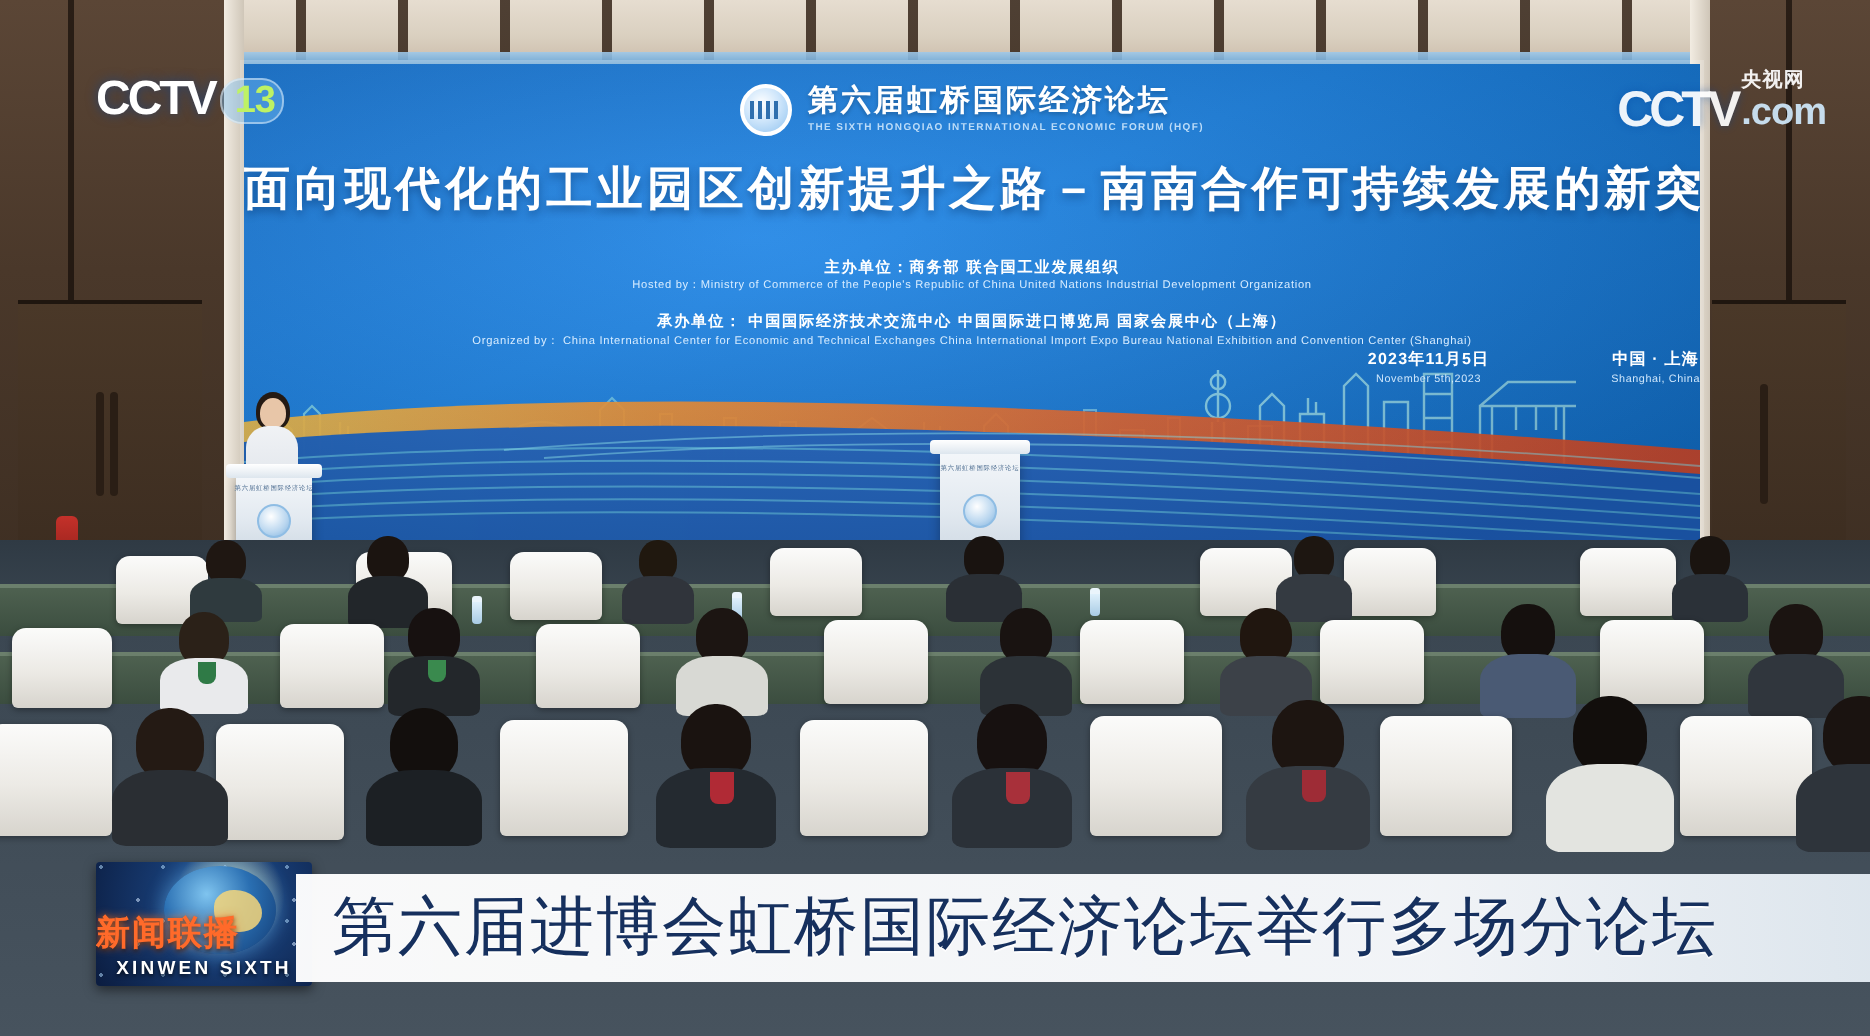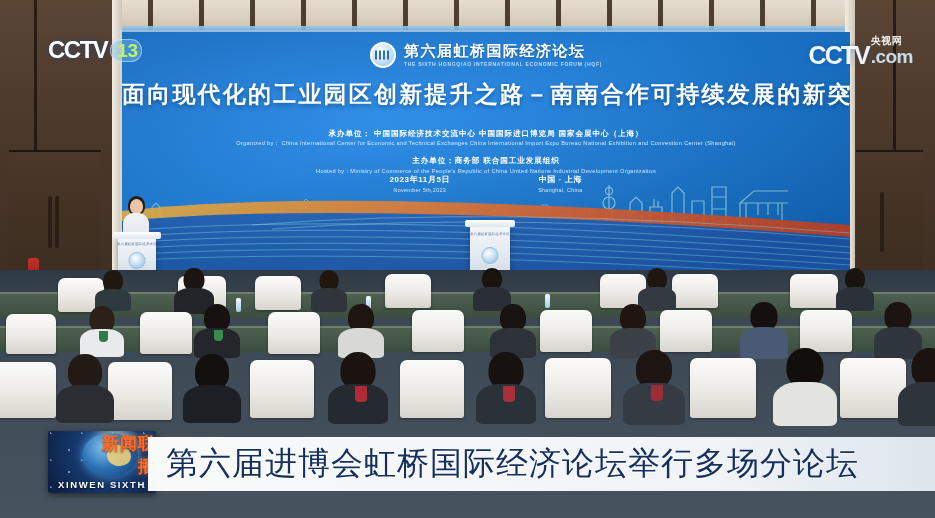--- a/index.html
+++ b/index.html
@@ -132,21 +132,21 @@
     letter-spacing:.9px; line-height:1.5;
   }
   .org-en {
     color:#d7ecff; font-size:5.6px; letter-spacing:.35px; line-height:1.6;
   }
   .orgblock .grp + .grp { margin-top:7px; }
 
   
   .datebar {
     position:absolute; top:142px; left:0; right:0;
-    display:flex; justify-content:center; gap:88px;
+    display:flex; justify-content:flex-end; gap:61px;
   }
   .datebar .cn { color:#ffffff; font-weight:bold; font-size:8px; letter-spacing:.6px; }
   .datebar .en { color:#cfe7fc; font-size:5.4px; letter-spacing:.3px; margin-top:2px; }
   .datebar .col { text-align:center; }
 
   
   .sky-left, .sky-right {
     position:absolute; bottom:42px; height:54px;
     opacity:.85;
   }
@@ -299,25 +299,24 @@
     background:rgba(246,214,122,.85);
   }
   .lt-stars {
     position:absolute; inset:0;
     background:
       radial-gradient(circle, #cfe6ff 0 1px, transparent 1px) 8px 8px/26px 22px,
       radial-gradient(circle, #a9d2f5 0 1px, transparent 1px) 18px 16px/31px 27px;
     opacity:.55;
   }
   .lt-cn {
-    position:absolute; left:0; right:0; bottom:15px; text-align:right;
+    position:absolute; left:0; right:0; bottom:15px; text-align:left;
     font-size:17px; font-weight:bold; letter-spacing:1px;
     color:#ff6a2a;
     text-shadow:0 0 4px rgba(255,120,40,.8), 0 1px 2px rgba(0,0,0,.7);
-    margin-left:48px;
   }
   .lt-en {
     position:absolute; left:0; right:0; bottom:3px; text-align:center;
     font-size:9.5px; font-weight:bold; letter-spacing:1.6px; color:#ffffff;
     text-shadow:0 1px 2px rgba(0,0,0,.8);
   }
   .lt-bar {
     position:absolute; left:148px; right:0; bottom:27px; height:54px;
     background:linear-gradient(to right,
       rgba(255,255,255,.97) 0%,
@@ -453,26 +452,26 @@
         <div class="forum-en">THE SIXTH HONGQIAO INTERNATIONAL ECONOMIC FORUM (HQF)</div>
       </div>
     </div>
 
     <div class="headline-wrap">
       <div class="headline-cn">面向现代化的工业园区创新提升之路－南南合作可持续发展的新突破分论坛</div>
     </div>
 
     <div class="orgblock">
       <div class="grp">
+        <div class="org-cn">主办单位：商务部  联合国工业发展组织</div>
+        <div class="org-en">Hosted by：Ministry of Commerce of the People's Republic of China   United Nations Industrial Development Organization</div>
+      </div>
+      <div class="grp">
         <div class="org-cn">承办单位：  中国国际经济技术交流中心  中国国际进口博览局  国家会展中心（上海）</div>
         <div class="org-en">Organized by：  China International Center for Economic and Technical Exchanges   China International Import Expo Bureau   National Exhibition and Convention Center (Shanghai)</div>
-      </div>
-      <div class="grp">
-        <div class="org-cn">主办单位：商务部  联合国工业发展组织</div>
-        <div class="org-en">Hosted by：Ministry of Commerce of the People's Republic of China   United Nations Industrial Development Organization</div>
       </div>
     </div>
 
     <div class="datebar">
       <div class="col">
         <div class="cn">2023年11月5日</div>
         <div class="en">November 5th,2023</div>
       </div>
       <div class="col">
         <div class="cn">中国 · 上海</div>

